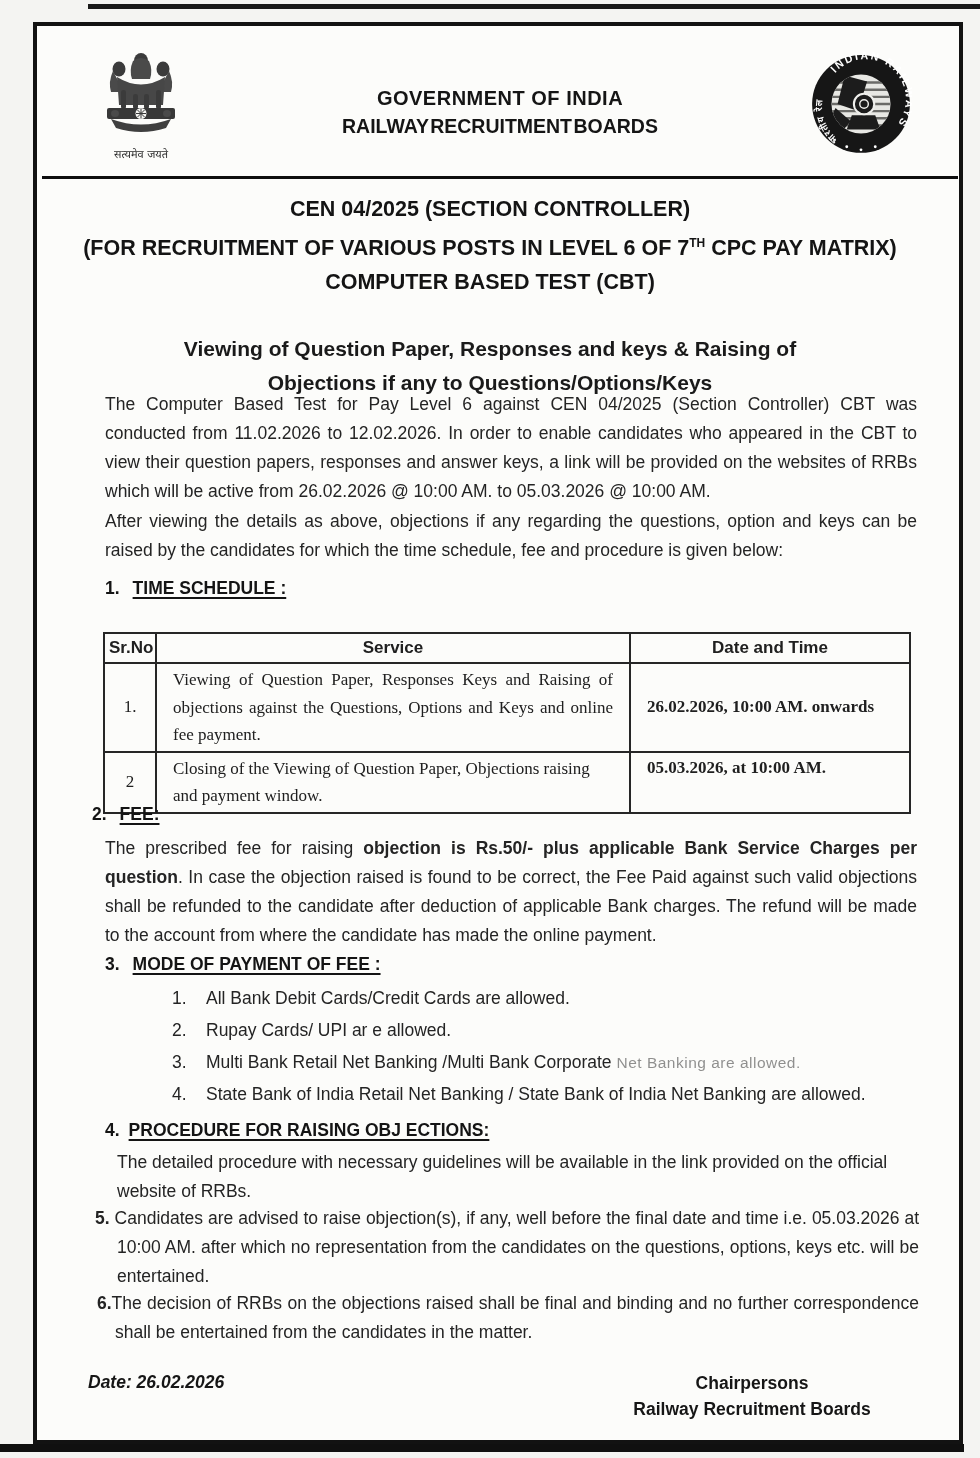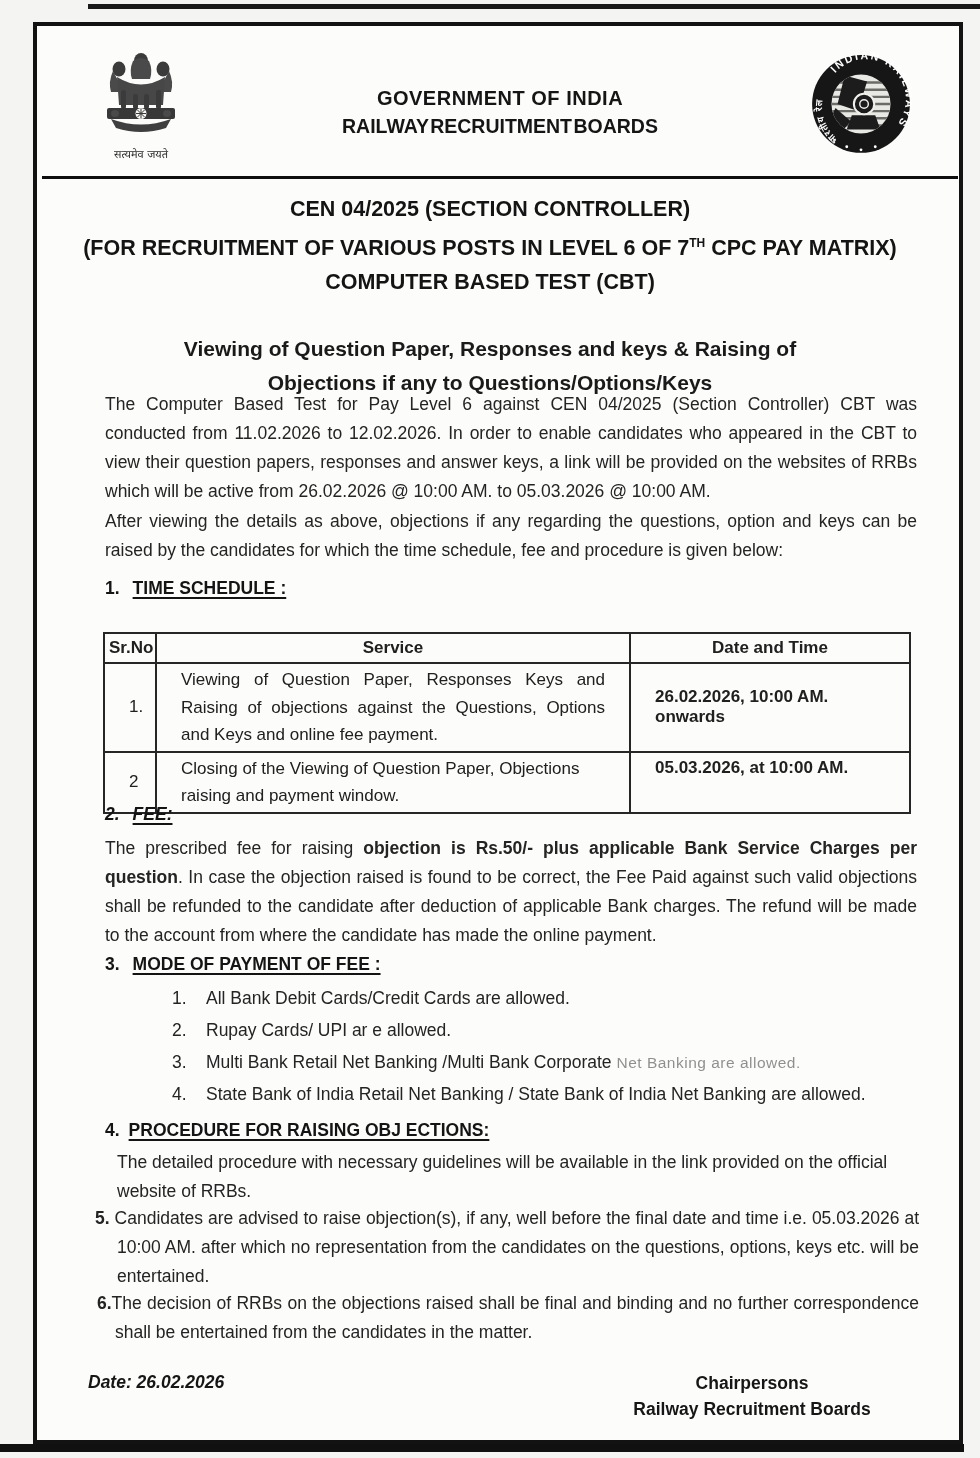--- a/index.html
+++ b/index.html
@@ -37,29 +37,29 @@
 
   
   .para { font-size:17.5px; line-height:29px; text-align:justify; color:#242424; }
   .p1 { left:105px; top:390px; width:812px; }
   .p2 { left:105px; top:507px; width:812px; }
 
   .sec-head { font-size:17.5px; font-weight:bold; color:#141414; }
   .sec-head .num { margin-right:13px; }
   .sec-head .hd { text-decoration:underline; text-decoration-thickness:2px; text-underline-offset:3px; }
   .s1 { left:105px; top:578px; }
-  .s2 { left:105px; top:804px;font-style:italic; }
+  .s2 { left:92px; top:804px; }
   .s3 { left:105px; top:954px; }
   .s4 { left:105px; top:1120px; }
 
   
   .tbl { left:103px; top:632px; width:806px; border-collapse:collapse; table-layout:fixed; }
   .tbl th, .tbl td { border:2.5px solid #262626; font-size:17px; color:#202020; }
   .tbl th { height:30px; font-weight:bold; text-align:center; padding:1px 4px; }
-  .tbl td { padding:2px 24px; }
+  .tbl td { padding:2px 16px;font-family:Liberation Serif, serif; }
   .td-sr { text-align:center; vertical-align:middle; font-size:17px; }
   .td-act { line-height:27.5px; text-align:justify; vertical-align:middle; }
   .row1 td { height:84px; }
   .row2 td { height:54px; }
   .td-date { font-weight:bold; }
   .td-date.mid { vertical-align:middle;margin-left:16px; }
   .td-date.top { vertical-align:top; padding-top:5px; }
   .row2 .td-act { text-align:left; }
 
   .fee-para { left:105px; top:834px; width:812px; }

